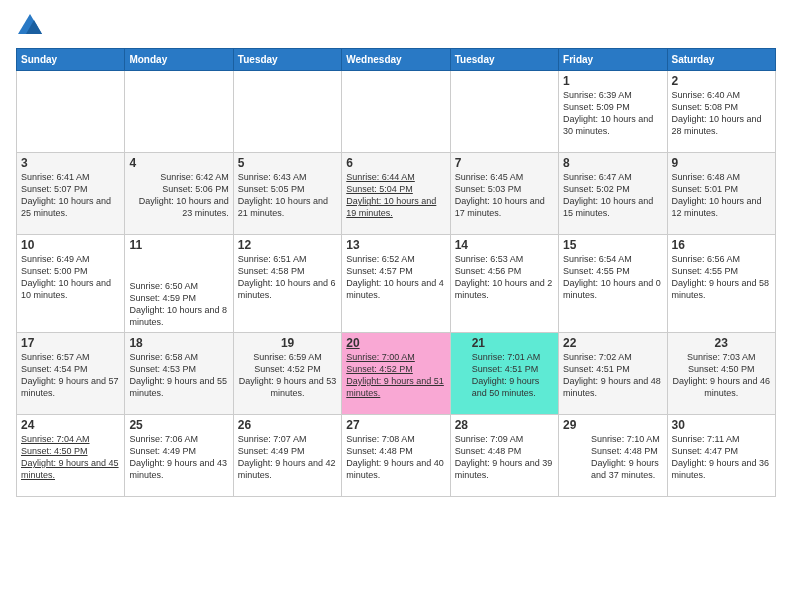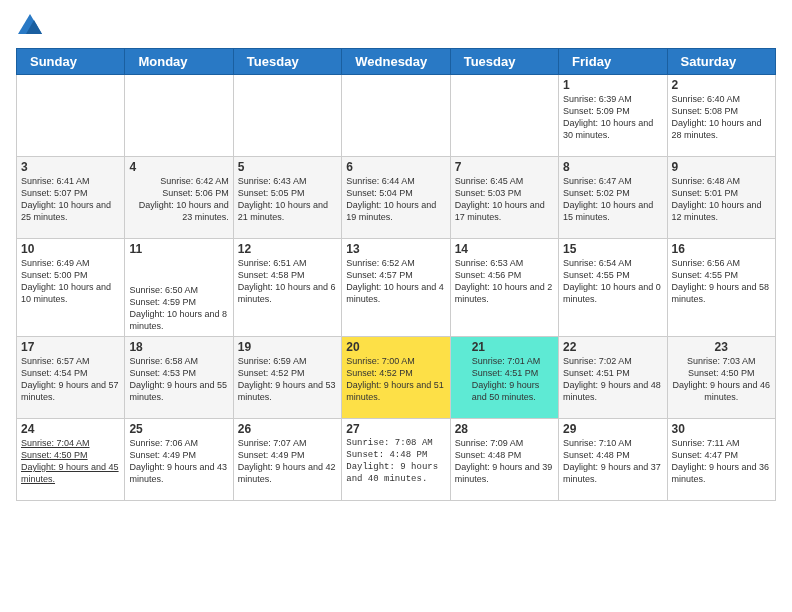--- a/index.html
+++ b/index.html
@@ -57,23 +57,23 @@
       color: #555;
     }
     .calendar {
       width: 100%;
       border-collapse: collapse;
       table-layout: fixed;
     }
     .calendar th {
       background: #2979c5;
       color: #fff;
-      font-size: 13px;
+      font-size: 10px;
       font-weight: bold;
-      padding: 5px 13px;
+      padding: 5px 4px;
       text-align: left;
       border: 1px solid #1a5fa0;
     }
     .calendar td {
       border: 1px solid #ccc;
       vertical-align: top;
       padding: 3px 4px;
       font-size: 9.5px;
       color: #333;
       height: 82px;
@@ -164,21 +164,21 @@
 Daylight: 10 hours and 23 minutes.</div>
           </td>
           <td style="background: rgb(245, 245, 245);">
             <span class="day-num">5</span>
             <div class="day-info" style="white-space: pre-line;">Sunrise: 6:43 AM
 Sunset: 5:05 PM
 Daylight: 10 hours and 21 minutes.</div>
           </td>
           <td style="background: rgb(245, 245, 245);">
             <span class="day-num">6</span>
-            <div class="day-info" style="white-space: pre-line;">Sunrise: 6:44 AM
+            <div class="day-info" style="white-space: pre-line; text-decoration: underline;">Sunrise: 6:44 AM
 Sunset: 5:04 PM
 Daylight: 10 hours and 19 minutes.</div>
           </td>
           <td style="background: rgb(245, 245, 245);">
             <span class="day-num">7</span>
             <div class="day-info" style="white-space: pre-line;">Sunrise: 6:45 AM
 Sunset: 5:03 PM
 Daylight: 10 hours and 17 minutes.</div>
           </td>
           <td style="background: rgb(245, 245, 245);">
@@ -244,27 +244,27 @@
             <div class="day-info" style="white-space: pre-line;">Sunrise: 6:57 AM
 Sunset: 4:54 PM
 Daylight: 9 hours and 57 minutes.</div>
           </td>
           <td style="background: rgb(245, 245, 245);">
             <span class="day-num">18</span>
             <div class="day-info" style="white-space: pre-line;">Sunrise: 6:58 AM
 Sunset: 4:53 PM
 Daylight: 9 hours and 55 minutes.</div>
           </td>
-          <td style="background: rgb(245, 245, 245);">
+          <td style="background: rgb(245, 245, 245); text-align: center;">
             <span class="day-num">19</span>
             <div class="day-info" style="white-space: pre-line;">Sunrise: 6:59 AM
 Sunset: 4:52 PM
 Daylight: 9 hours and 53 minutes.</div>
           </td>
-          <td style="background: #fde047;">
+          <td style="background: #f9a8d4; text-decoration: underline;">
             <span class="day-num">20</span>
             <div class="day-info" style="white-space: pre-line;">Sunrise: 7:00 AM
 Sunset: 4:52 PM
 Daylight: 9 hours and 51 minutes.</div>
           </td>
           <td style="background: #5eead4; padding-left: 21px;">
             <span class="day-num">21</span>
             <div class="day-info" style="white-space: pre-line;">Sunrise: 7:01 AM
 Sunset: 4:51 PM
 Daylight: 9 hours and 50 minutes.</div>
@@ -296,33 +296,33 @@
 Daylight: 9 hours and 43 minutes.</div>
           </td>
           <td>
             <span class="day-num">26</span>
             <div class="day-info" style="white-space: pre-line;">Sunrise: 7:07 AM
 Sunset: 4:49 PM
 Daylight: 9 hours and 42 minutes.</div>
           </td>
           <td>
             <span class="day-num">27</span>
-            <div class="day-info" style="white-space: pre-line; font-family: Liberation Mono, monospace;">Sunrise: 7:08 AM
+            <div class="day-info" style="white-space: pre-line;">Sunrise: 7:08 AM
 Sunset: 4:48 PM
 Daylight: 9 hours and 40 minutes.</div>
           </td>
           <td>
             <span class="day-num">28</span>
             <div class="day-info" style="white-space: pre-line;">Sunrise: 7:09 AM
 Sunset: 4:48 PM
 Daylight: 9 hours and 39 minutes.</div>
           </td>
           <td>
             <span class="day-num">29</span>
-            <div class="day-info" style="white-space: pre-line;">Sunrise: 7:10 AM
+            <div class="day-info" style="white-space: pre-line; margin-left: 28px;">Sunrise: 7:10 AM
 Sunset: 4:48 PM
 Daylight: 9 hours and 37 minutes.</div>
           </td>
           <td>
             <span class="day-num">30</span>
             <div class="day-info" style="white-space: pre-line;">Sunrise: 7:11 AM
 Sunset: 4:47 PM
 Daylight: 9 hours and 36 minutes.</div>
           </td>
         </tr>

